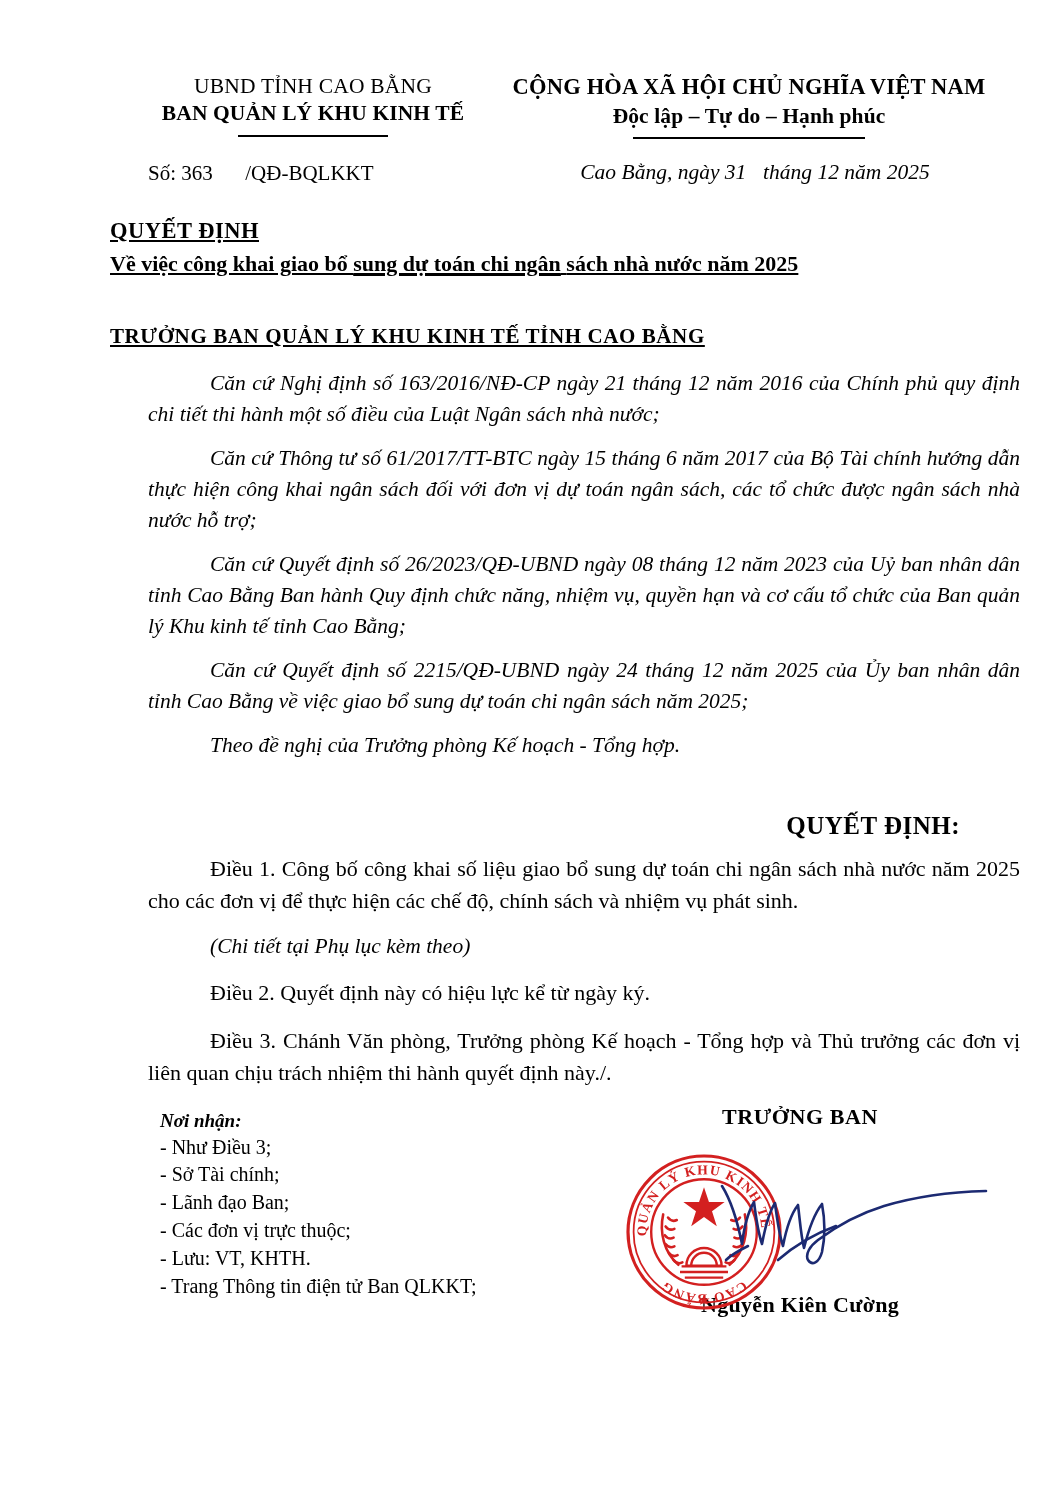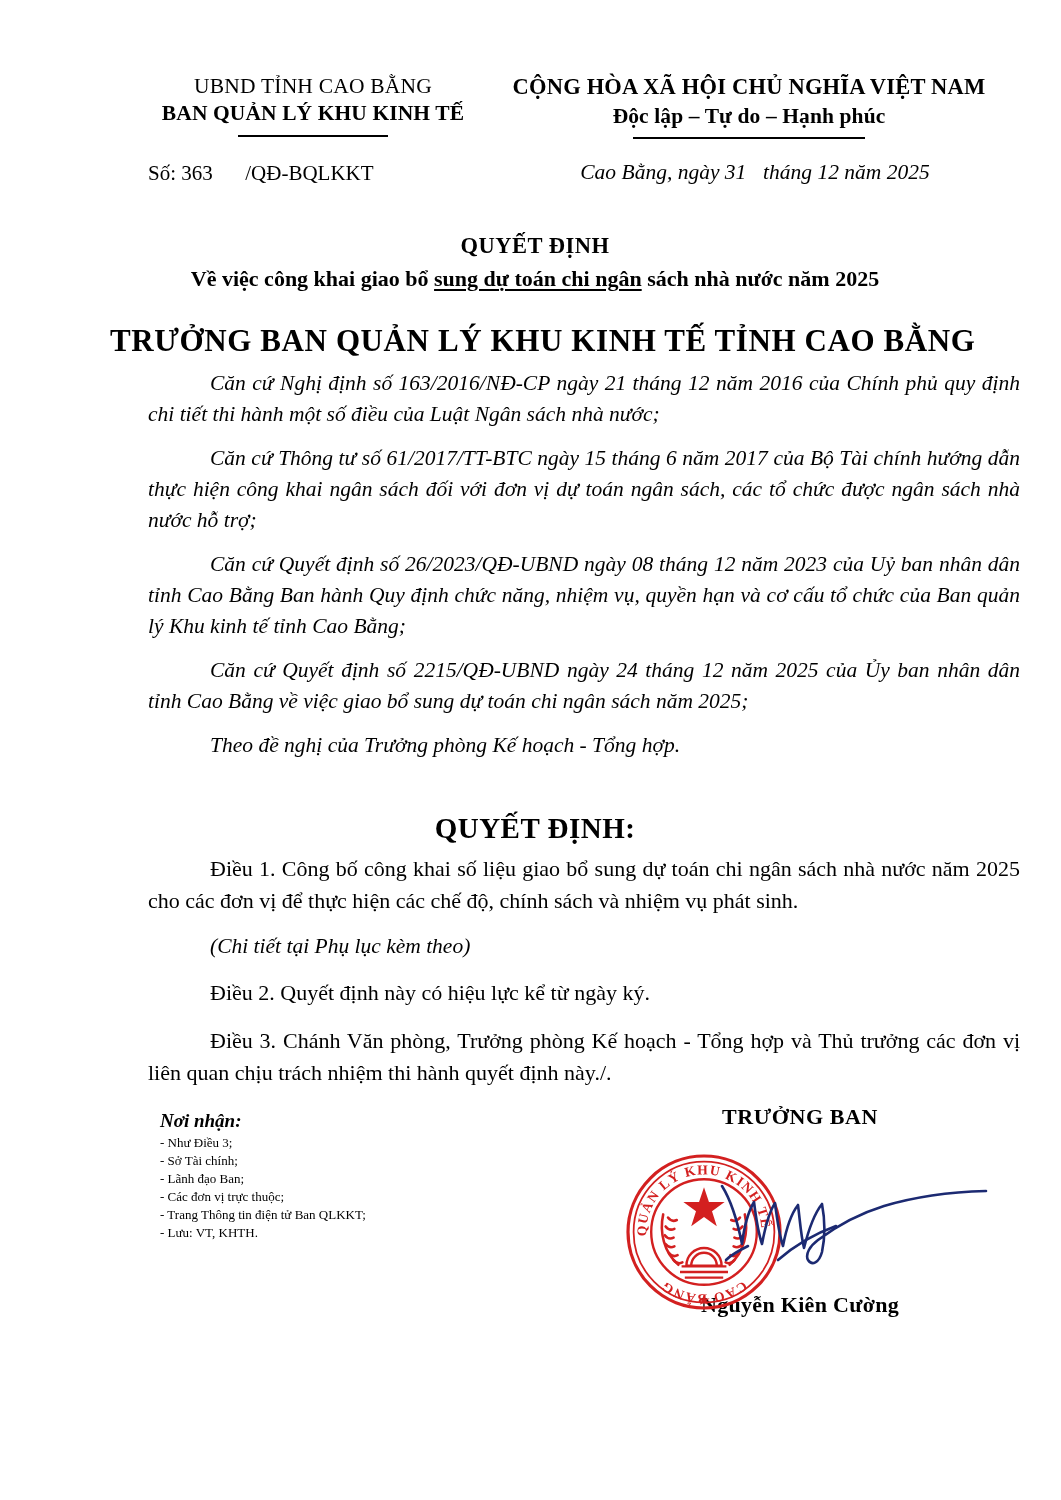--- a/index.html
+++ b/index.html
@@ -102,46 +102,46 @@
     font-size: 21.5px;
     font-style: italic;
     white-space: nowrap;
   }
   .date-line .sp { display: inline-block; width: 6px; }
 
   
   .title-block {
     position: absolute;
     left: 110px;
-    top: 231px;
+    top: 216px;
     width: 850px;
-    text-align: center;
+    text-decoration: underline;
   }
   .title-main {
     font-size: 22.5px;
     font-weight: bold;
     letter-spacing: 0.5px;
     line-height: 1.3;
   }
   .title-sub {
     font-size: 22px;
     font-weight: bold;
     line-height: 1.45;
     margin-top: 3px;
     white-space: nowrap;
   }
   .title-sub .ul {
     text-decoration: underline;
     text-underline-offset: 3px;
   }
   .title-role {
-    font-size: 31px;
+    font-size: 21px;
     font-weight: bold;
     letter-spacing: 0.6px;
-    margin-top: 28px;
+    margin-top: 44px;
     white-space: nowrap;
   }
 
   
   .preamble {
     position: absolute;
     left: 148px;
     top: 368px;
     width: 872px;
   }
@@ -155,22 +155,22 @@
   }
   .pre-p:last-child { margin-bottom: 0; }
   .pre-p.nojust { text-align: left; }
 
   
   .decide-head {
     position: absolute;
     left: 110px;
     top: 812px;
     width: 850px;
-    text-align: center;
-    font-size: 29px;
+    text-align: right;
+    font-size: 25px;
     font-weight: bold;
     letter-spacing: 0.5px;
   }
 
   
   .articles {
     position: absolute;
     left: 148px;
     top: 853px;
     width: 872px;
@@ -199,21 +199,21 @@
     top: 1108px;
     width: 430px;
   }
   .rcp-title {
     font-size: 19px;
     font-weight: bold;
     font-style: italic;
     line-height: 1.35;
   }
   .rcp-item {
-    font-size: 13px;
+    font-size: 20px;
     line-height: 1.39;
     white-space: nowrap;
   }
 
   .signature {
     position: absolute;
     left: 600px;
     top: 1104px;
     width: 400px;
     text-align: center;
@@ -327,22 +327,22 @@
     </p>
 
   </div>
 
   <div class="recipients">
     <div class="rcp-title">Nơi nhận:</div>
     <div class="rcp-item">- Như Điều 3;</div>
     <div class="rcp-item">- Sở Tài chính;</div>
     <div class="rcp-item">- Lãnh đạo Ban;</div>
     <div class="rcp-item">- Các đơn vị trực thuộc;</div>
+    <div class="rcp-item">- Lưu: VT, KHTH.</div>
     <div class="rcp-item">- Trang Thông tin điện tử Ban QLKKT;</div>
-    <div class="rcp-item">- Lưu: VT, KHTH.</div>
   </div>
 
   <div class="signature">
 
     <div class="sig-role">TRƯỞNG BAN</div>
 
     <div class="sig-stage">
 
       <div class="seal-wrap">
         <svg viewBox="0 0 200 200" width="160" height="160" aria-hidden="true">

